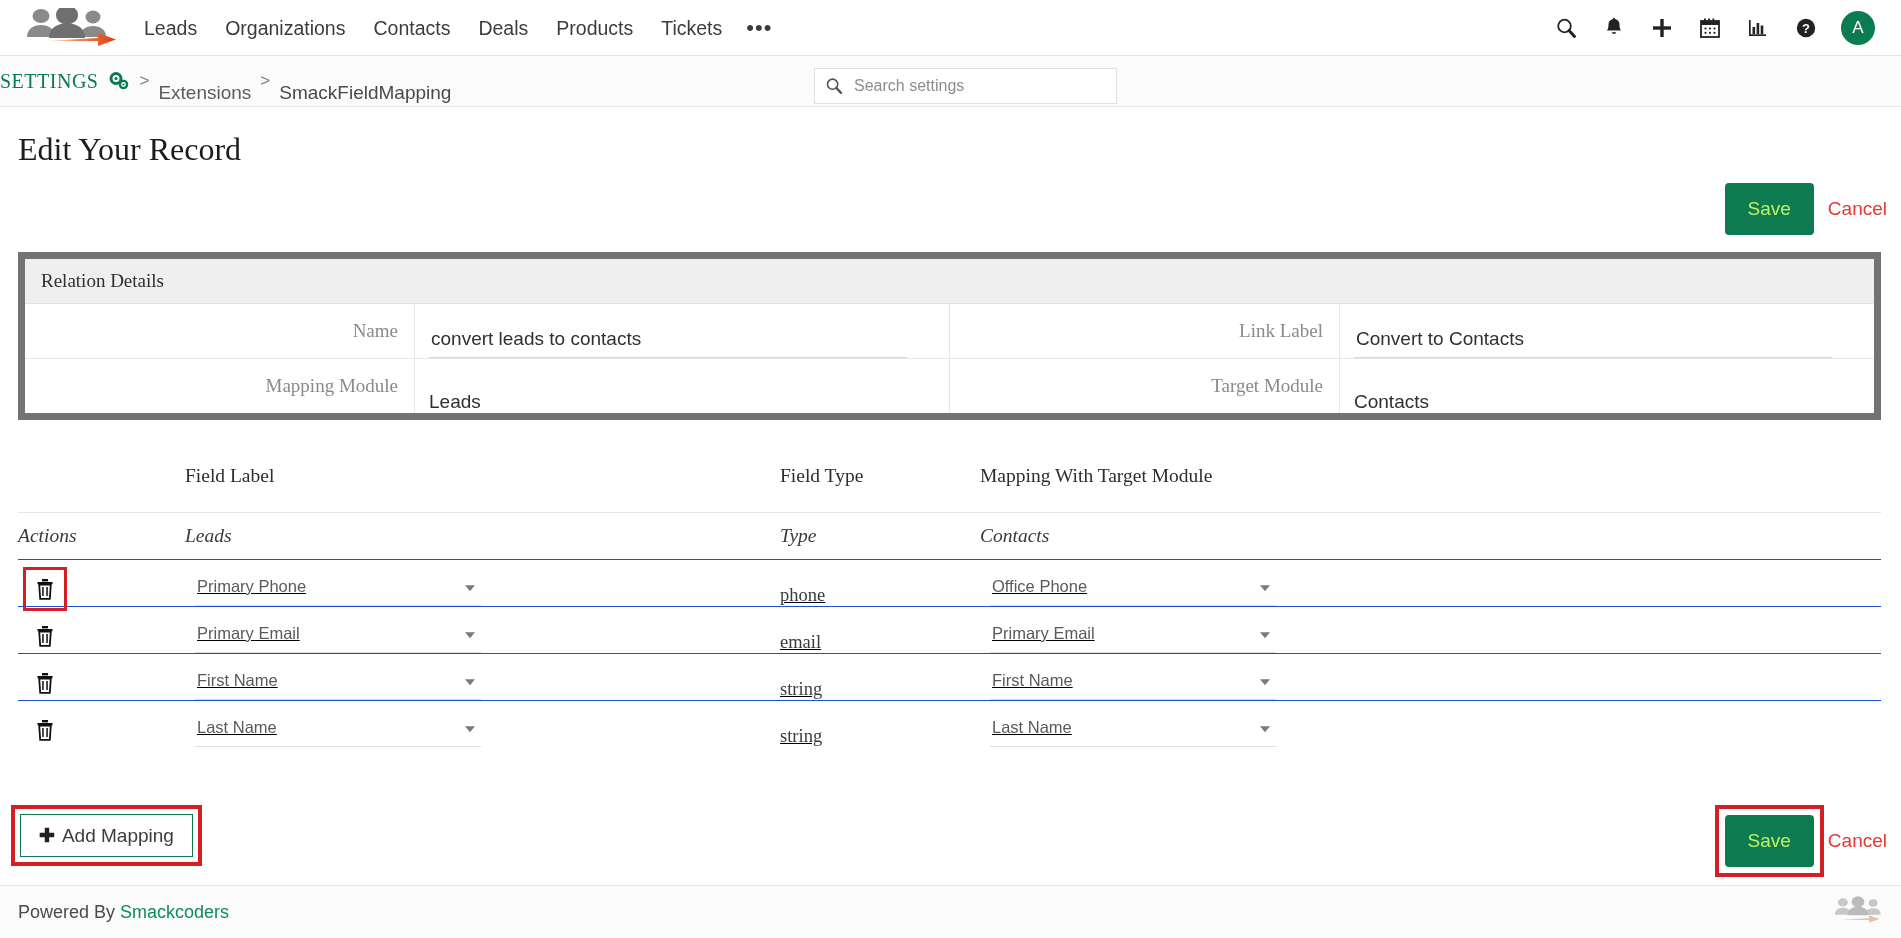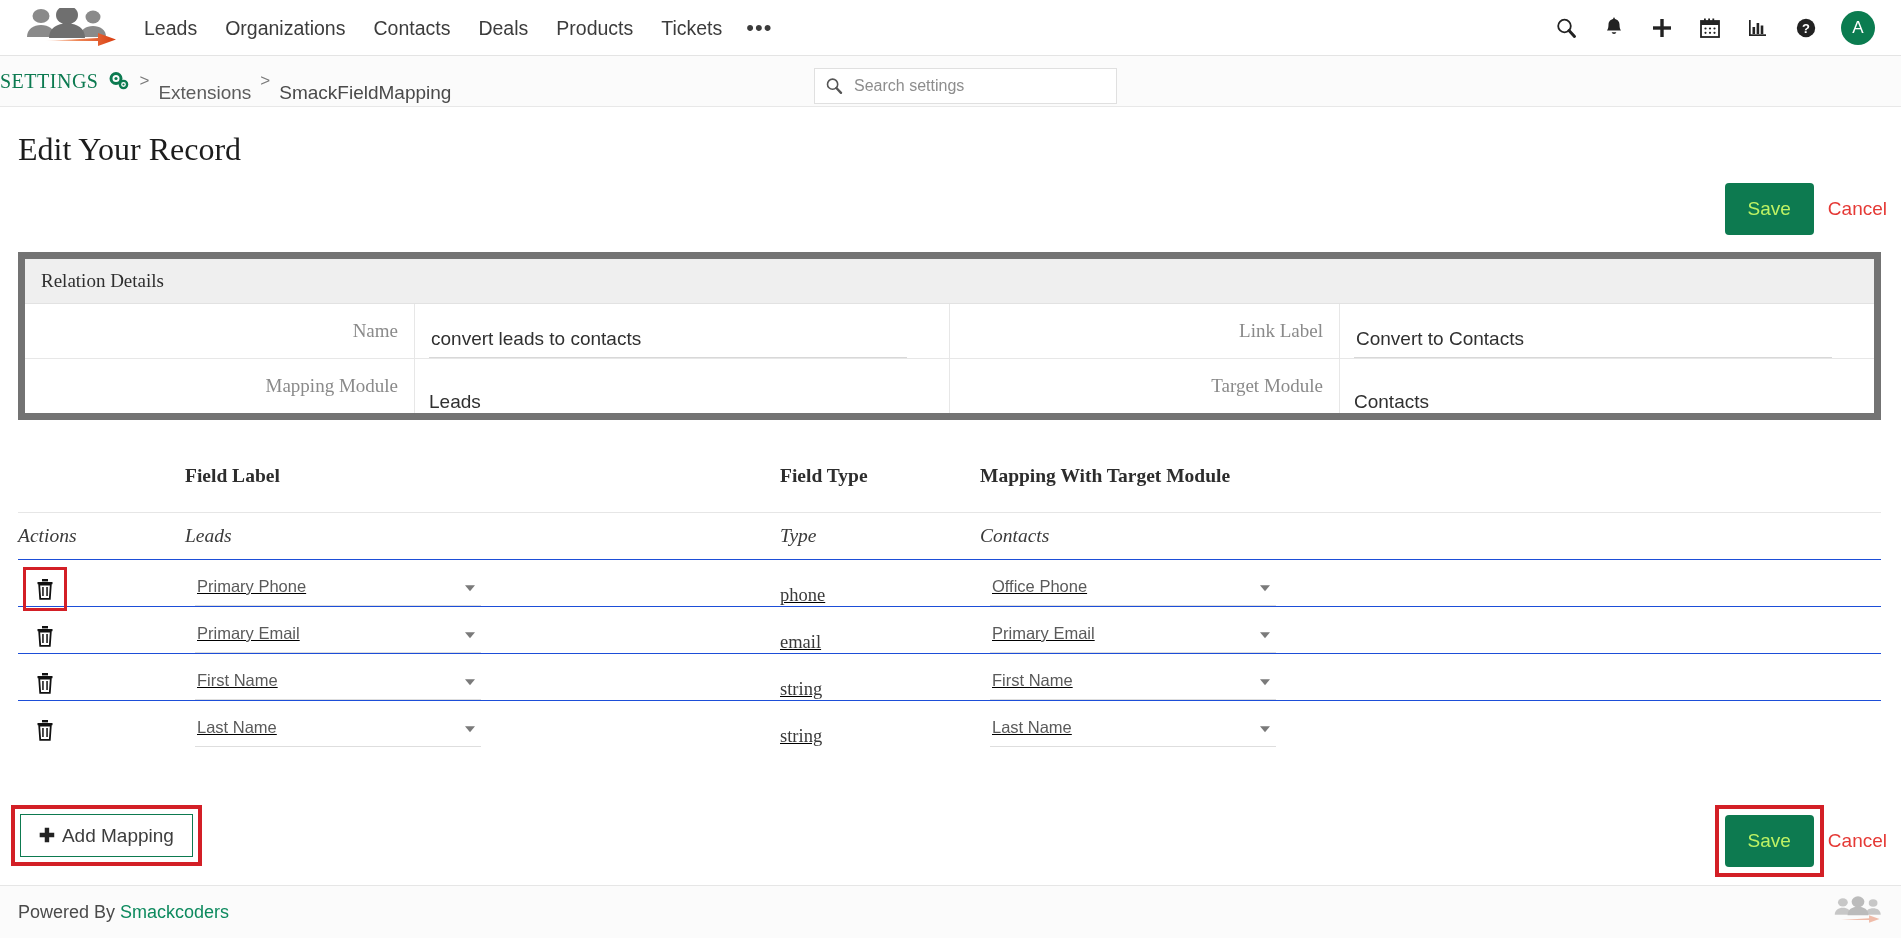--- a/index.html
+++ b/index.html
@@ -143,21 +143,21 @@
     display: flex; height: 47px; align-items: center;
     border-top: 1px solid #e6e6e6;
   }
   .col-actions { width: 167px; flex: none; }
   .col-label   { width: 595px; flex: none; }
   .col-type    { width: 200px; flex: none; }
   .col-map     { flex: 1; }
 
   .th {
     font-family: "Liberation Serif", serif;
-    font-size: 19.5px; color: #2d2d2d; font-weight: bold;
+    font-size: 19.5px; color: #2d2d2d;
   }
   .sub {
     font-family: "Liberation Serif", serif;
     font-size: 19.5px; color: #3a3a3a; font-style: italic;
   }
 
   .map-row {
     display: flex; align-items: flex-end; min-height: 47px;
     border-top: 1px solid #1d4ed8;
     text-decoration: underline;

